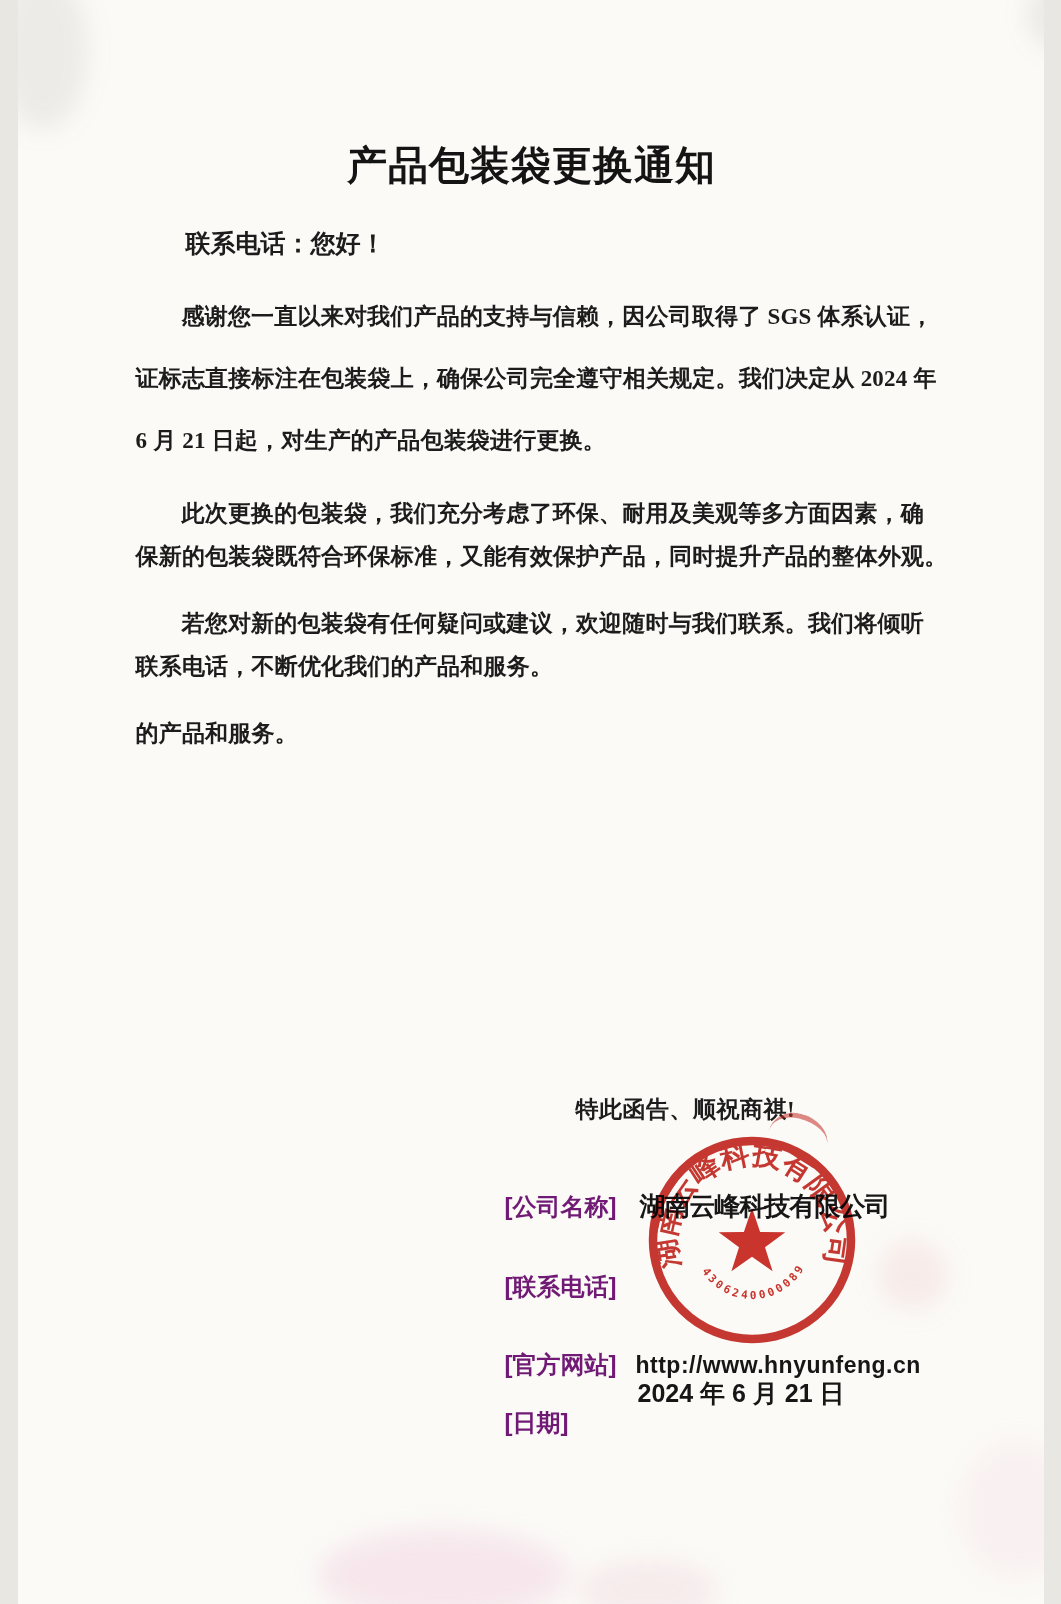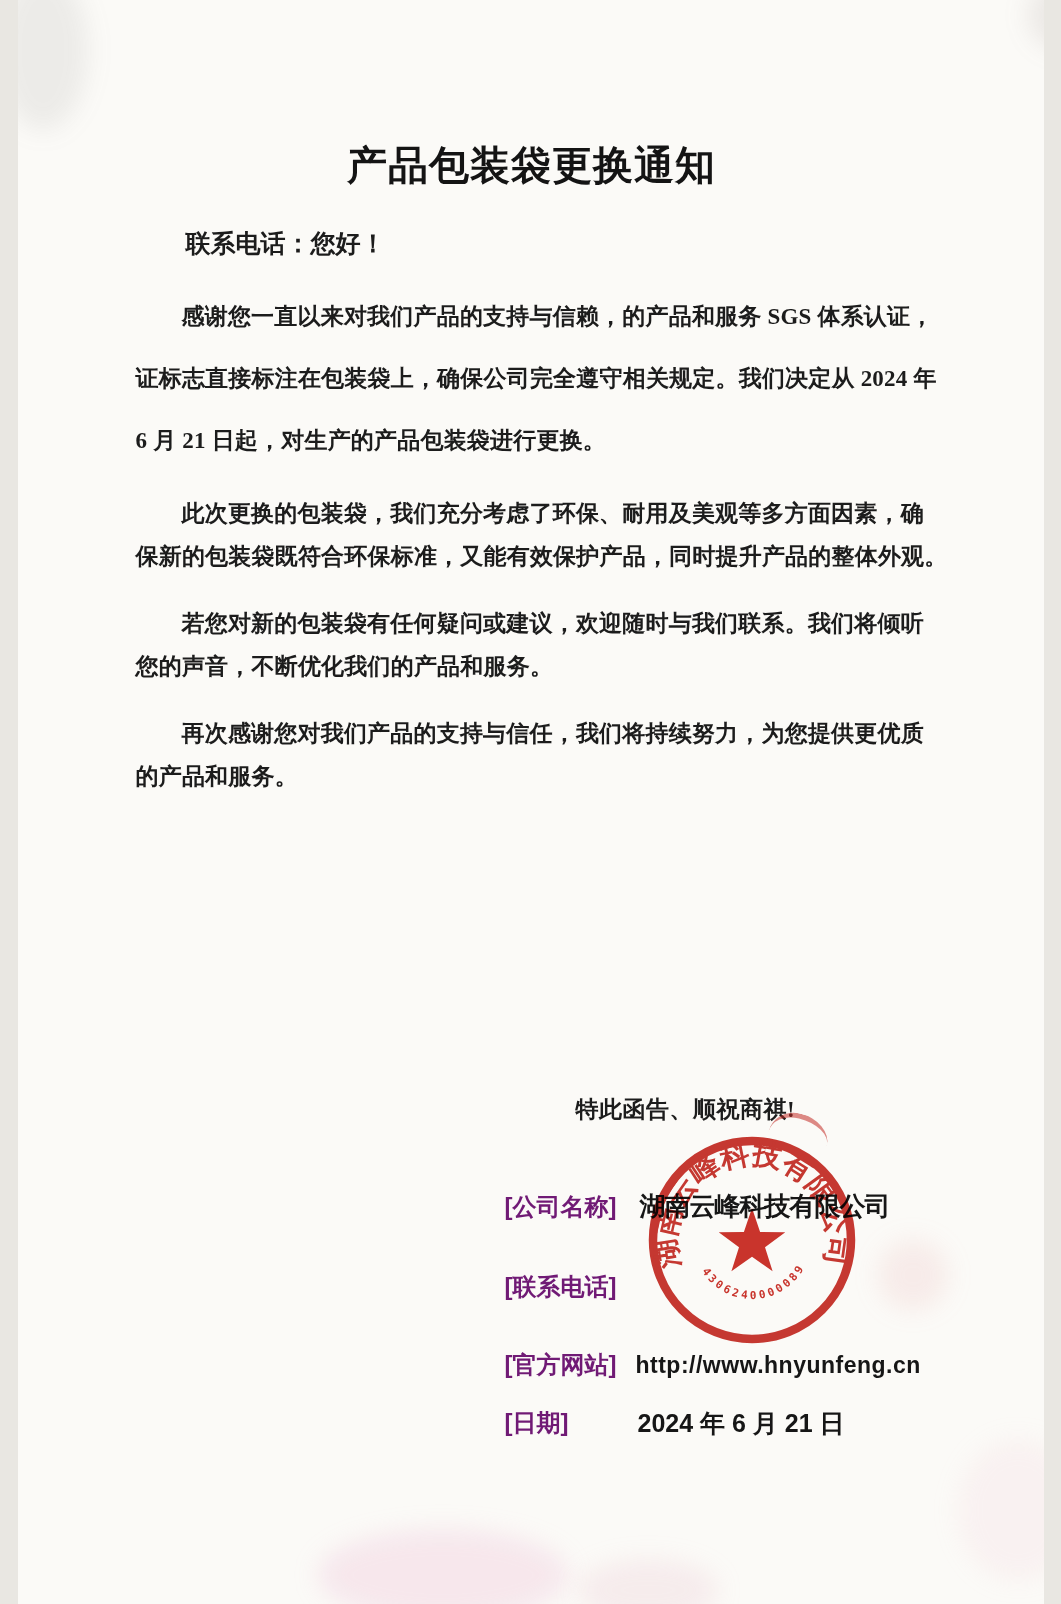--- a/index.html
+++ b/index.html
@@ -28,21 +28,21 @@
   }
   .info-label {
     position:absolute; left:487px; line-height:42px; white-space:nowrap;
     font-family:"Liberation Sans","DejaVu Sans",sans-serif;
     font-size:24px; font-weight:700; color:#701a75;
   }
   .info-value { position:absolute; line-height:42px; white-space:nowrap; font-weight:700; color:#161616; }
   .v-company { left:622px; top:1186px; font-size:26px; letter-spacing:-1px; }
   .v-phone   { left:620px; top:1266px; font-size:24px; letter-spacing:1px; }
   .v-website { left:618px; top:1344px; font-size:23px; letter-spacing:0.5px; }
-  .v-date    { left:620px; top:1402px; font-size:25px; }
+  .v-date    { left:620px; top:1372px; font-size:25px; }
   .l-company { top:1186px; } .l-phone { top:1266px; } .l-website { top:1344px; } .l-date { top:1402px; }
   .v-phone,.v-website,.v-date { font-family:"Liberation Sans","DejaVu Sans",sans-serif; }
   
   .seal {
     position:absolute; left:626px; top:1132px; width:216px; height:216px;
     mix-blend-mode:multiply; opacity:.93; pointer-events:none;
   }
   .seal svg { display:block; }
   .pen-smudge {
     position:absolute; left:752px; top:1114px; width:60px; height:26px;
@@ -62,38 +62,37 @@
 </head>
 <body>
 
 <div class="page">
 
   <div class="doc">
     <h1 class="title">产品包装袋更换通知</h1>
     <div class="greeting">联系电话：您好！</div>
 
     <div class="para p1">
-      <div class="ln ind">感谢您一直以来对我们产品的支持与信赖，的产品和服务 SGS 体系认证，</div>
+      <div class="ln ind">感谢您一直以来对我们产品的支持与信赖，因公司取得了 SGS 体系认证，</div>
       <div class="ln">证标志直接标注在包装袋上，确保公司完全遵守相关规定。我们决定从 2024 年</div>
       <div class="ln">6 月 21 日起，对生产的产品包装袋进行更换。</div>
     </div>
 
     <div class="para p2">
       <div class="ln ind">此次更换的包装袋，我们充分考虑了环保、耐用及美观等多方面因素，确</div>
       <div class="ln">保新的包装袋既符合环保标准，又能有效保护产品，同时提升产品的整体外观。</div>
     </div>
 
 
     <div class="para p4">
       <div class="ln ind">若您对新的包装袋有任何疑问或建议，欢迎随时与我们联系。我们将倾听</div>
-      <div class="ln">您的声音，不断优化我们的产品和服务。</div>
+      <div class="ln">联系电话，不断优化我们的产品和服务。</div>
     </div>
 
     <div class="para p5">
-      <div class="ln ind">再次感谢您对我们产品的支持与信任，我们将持续努力，为您提供更优质</div>
       <div class="ln">的产品和服务。</div>
     </div>
   </div>
 
   <div class="closing">特此函告、顺祝商祺!</div>
 
   <span class="info-label l-company">[公司名称]</span>
   <span class="info-value v-company">湖南云峰科技有限公司</span>
 
   <span class="info-label l-phone">[联系电话]</span>

